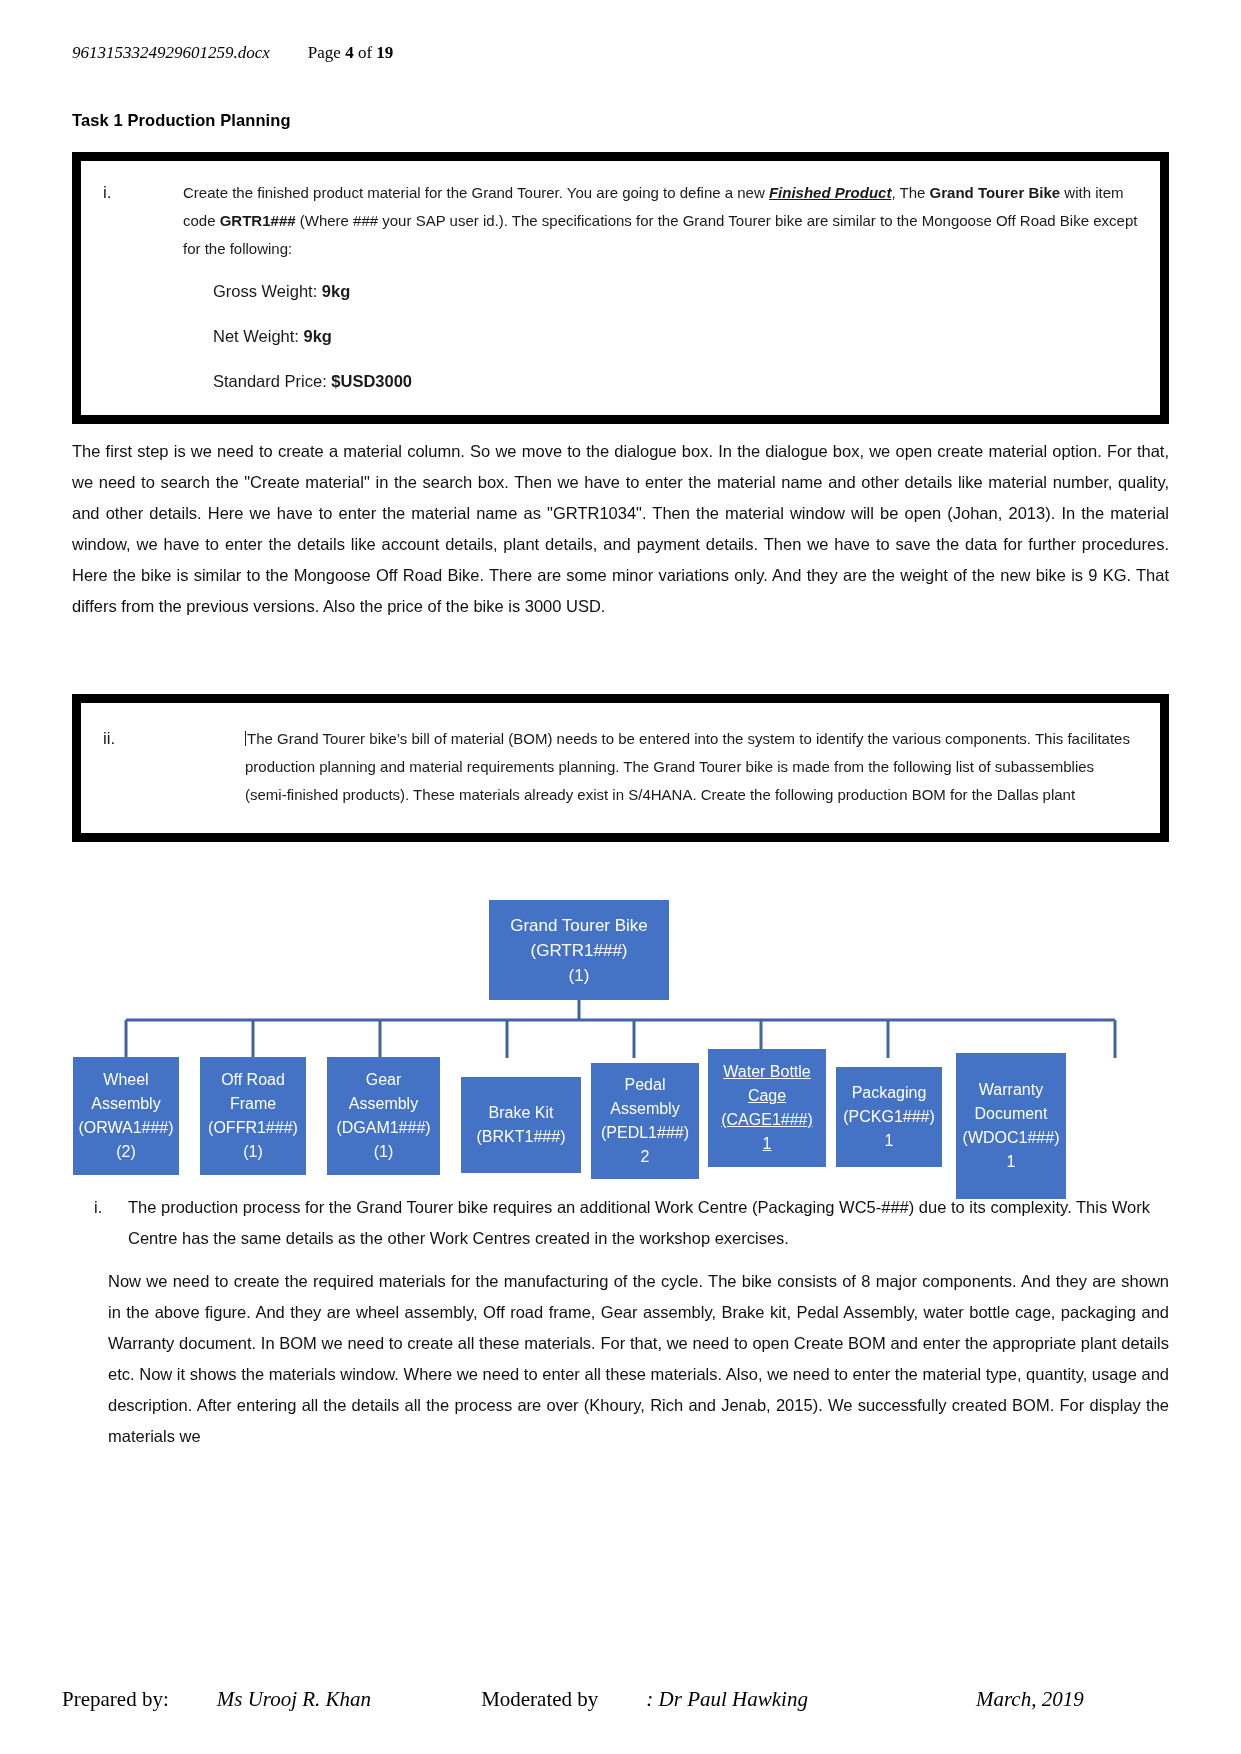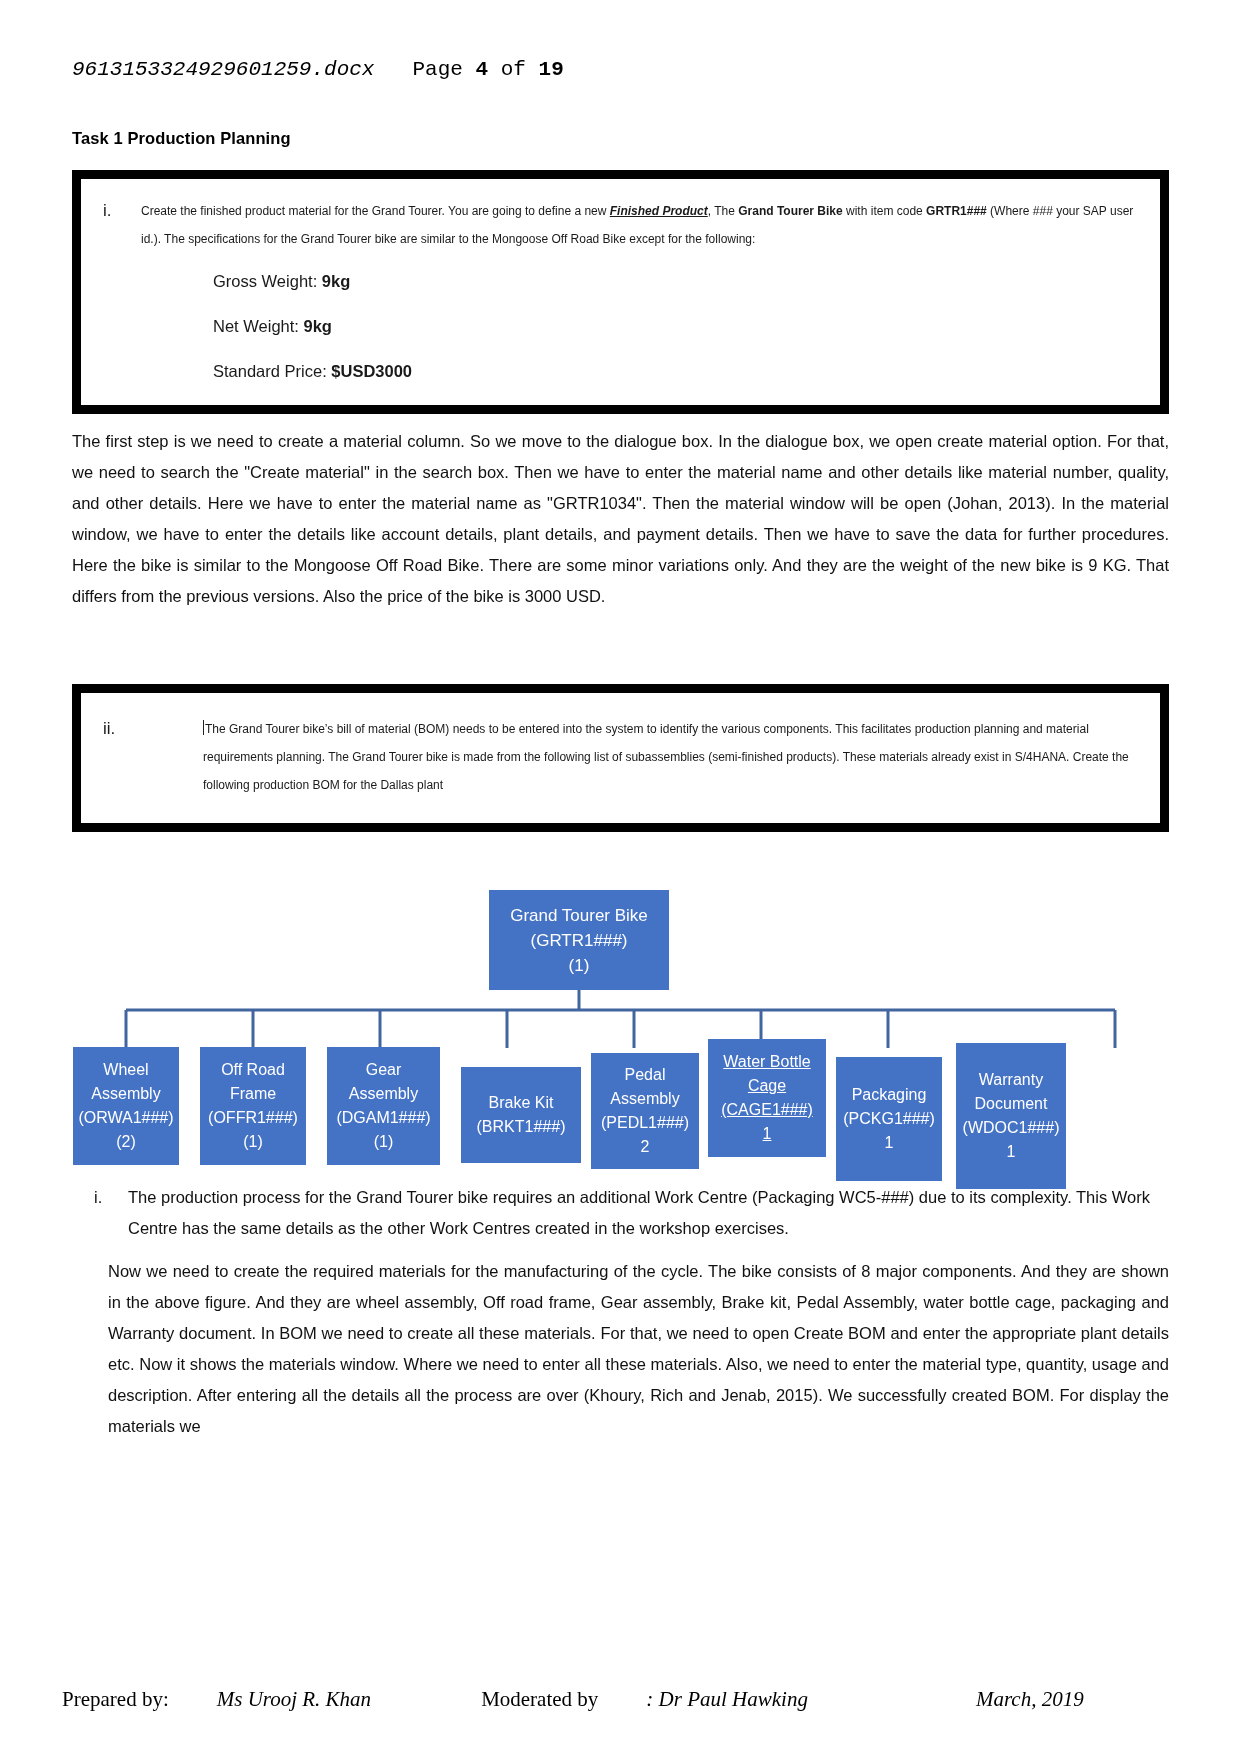--- a/index.html
+++ b/index.html
@@ -18,23 +18,23 @@
   .page {
     width: 1241px;
     height: 1754px;
     box-sizing: border-box;
     padding: 0 72px;
     position: relative;
   }
 
   
   .doc-header {
-    padding-top: 58px;
-    font-family: Liberation Mono, monospace;
-    font-size: 21px;
+    padding-top: 43px;
+    font-family: Liberation Serif, serif;
+    font-size: 17px;
     white-space: nowrap;
   }
   .doc-header .fname {
     font-style: italic;
   }
   .doc-header .pagelabel {
     margin-left: 38px;
   }
   .doc-header .pagenum,
   .doc-header .pagetotal {
@@ -73,24 +73,25 @@
     font-size: 17px;
     line-height: 28px;
     color: #1a1a1a;
   }
   .shot-marker-2 {
     width: 100px;
     flex: 0 0 100px;
   }
   .shot-text {
     flex: 1 1 auto;
-    font-size: 12px;
+    font-size: 15px;
     line-height: 28px;
     color: #1a1a1a;
     text-align: left;
+    margin-left: 42px;
   }
   .shot-text b { font-weight: bold; }
   .shot-text u.fp {
     font-style: italic;
     font-weight: bold;
     text-decoration: underline;
   }
   .spec-list {
     margin-top: 14px;
     padding-left: 110px;
@@ -299,21 +300,21 @@
         <span class="ln">Assembly</span>
         <span class="ln">(PEDL1###)</span>
         <span class="ln">2</span>
       </div>
       <div class="bom-node" style="width:118px;height:118px;margin-left:9px;margin-top:-8px;text-decoration:underline;">
         <span class="ln">Water Bottle</span>
         <span class="ln">Cage</span>
         <span class="ln">(CAGE1###)</span>
         <span class="ln">1</span>
       </div>
-      <div class="bom-node" style="width:106px;height:124px;margin-left:10px;margin-top:10px;">
+      <div class="bom-node" style="width:106px;height:100px;margin-left:10px;margin-top:10px;">
         <span class="ln">Packaging</span>
         <span class="ln">(PCKG1###)</span>
         <span class="ln">1</span>
       </div>
       <div class="bom-node" style="width:110px;height:146px;margin-left:14px;margin-top:-4px;">
         <span class="ln">Warranty</span>
         <span class="ln">Document</span>
         <span class="ln">(WDOC1###)</span>
         <span class="ln">1</span>
       </div>

